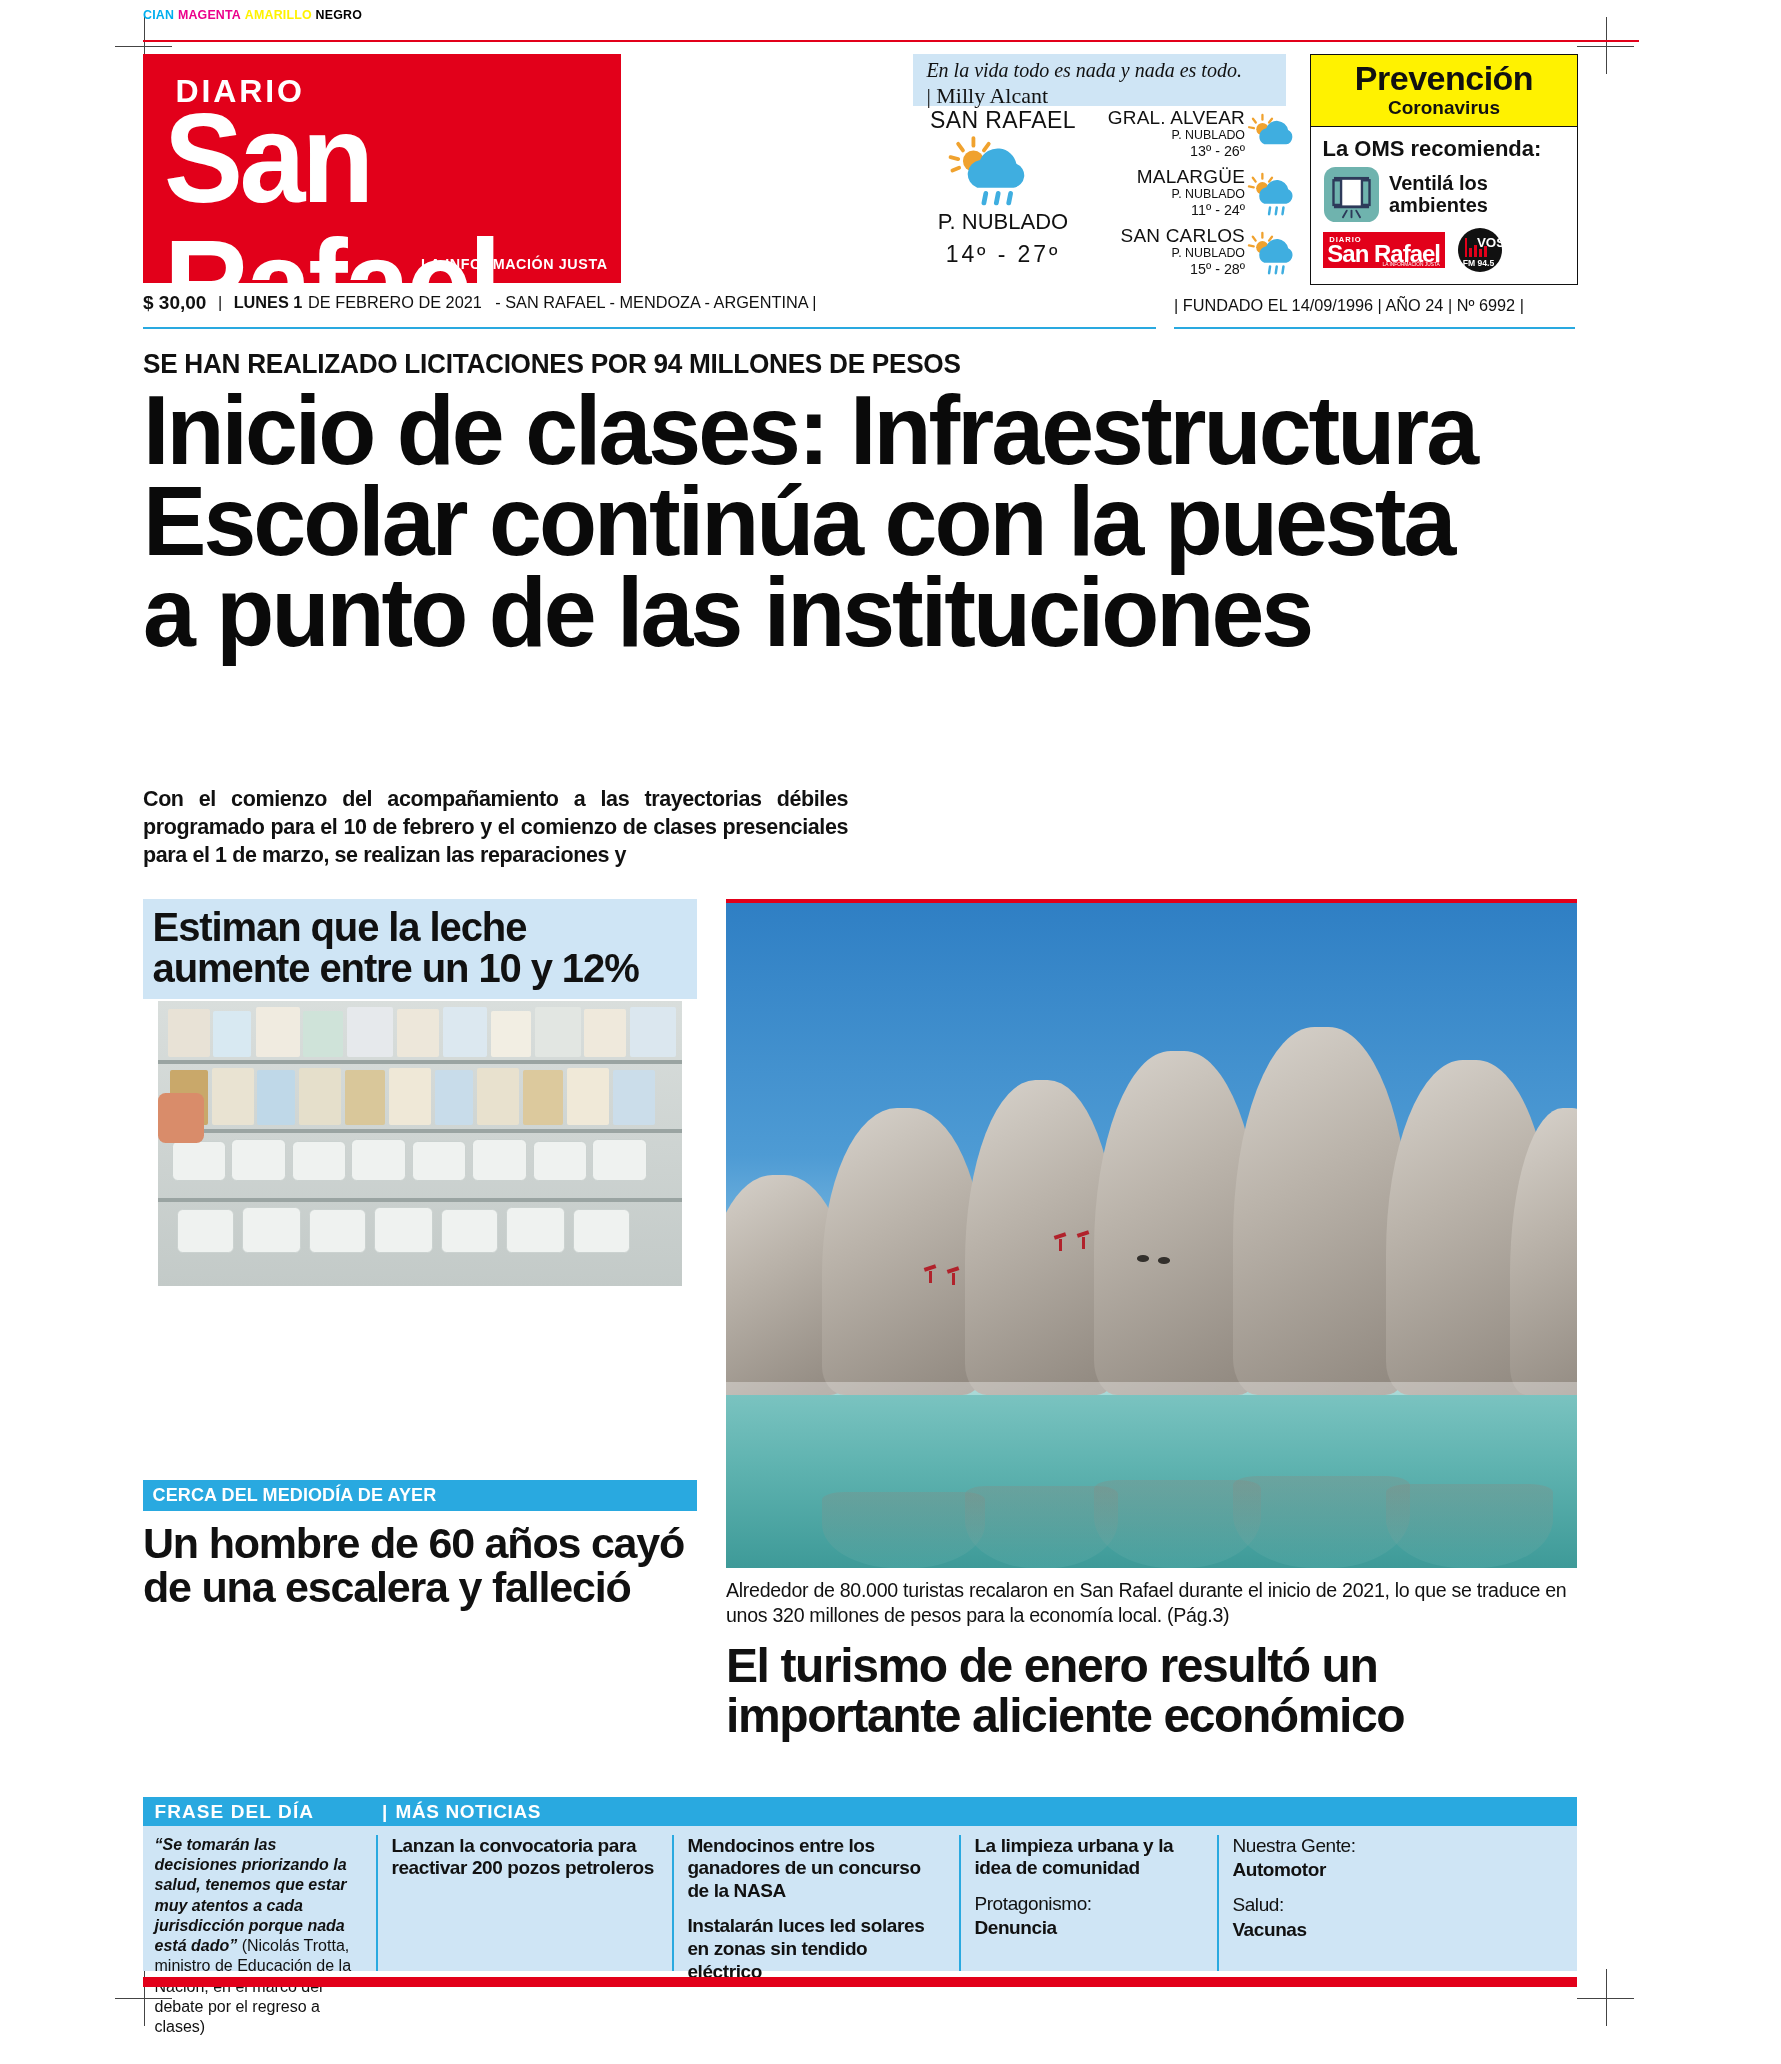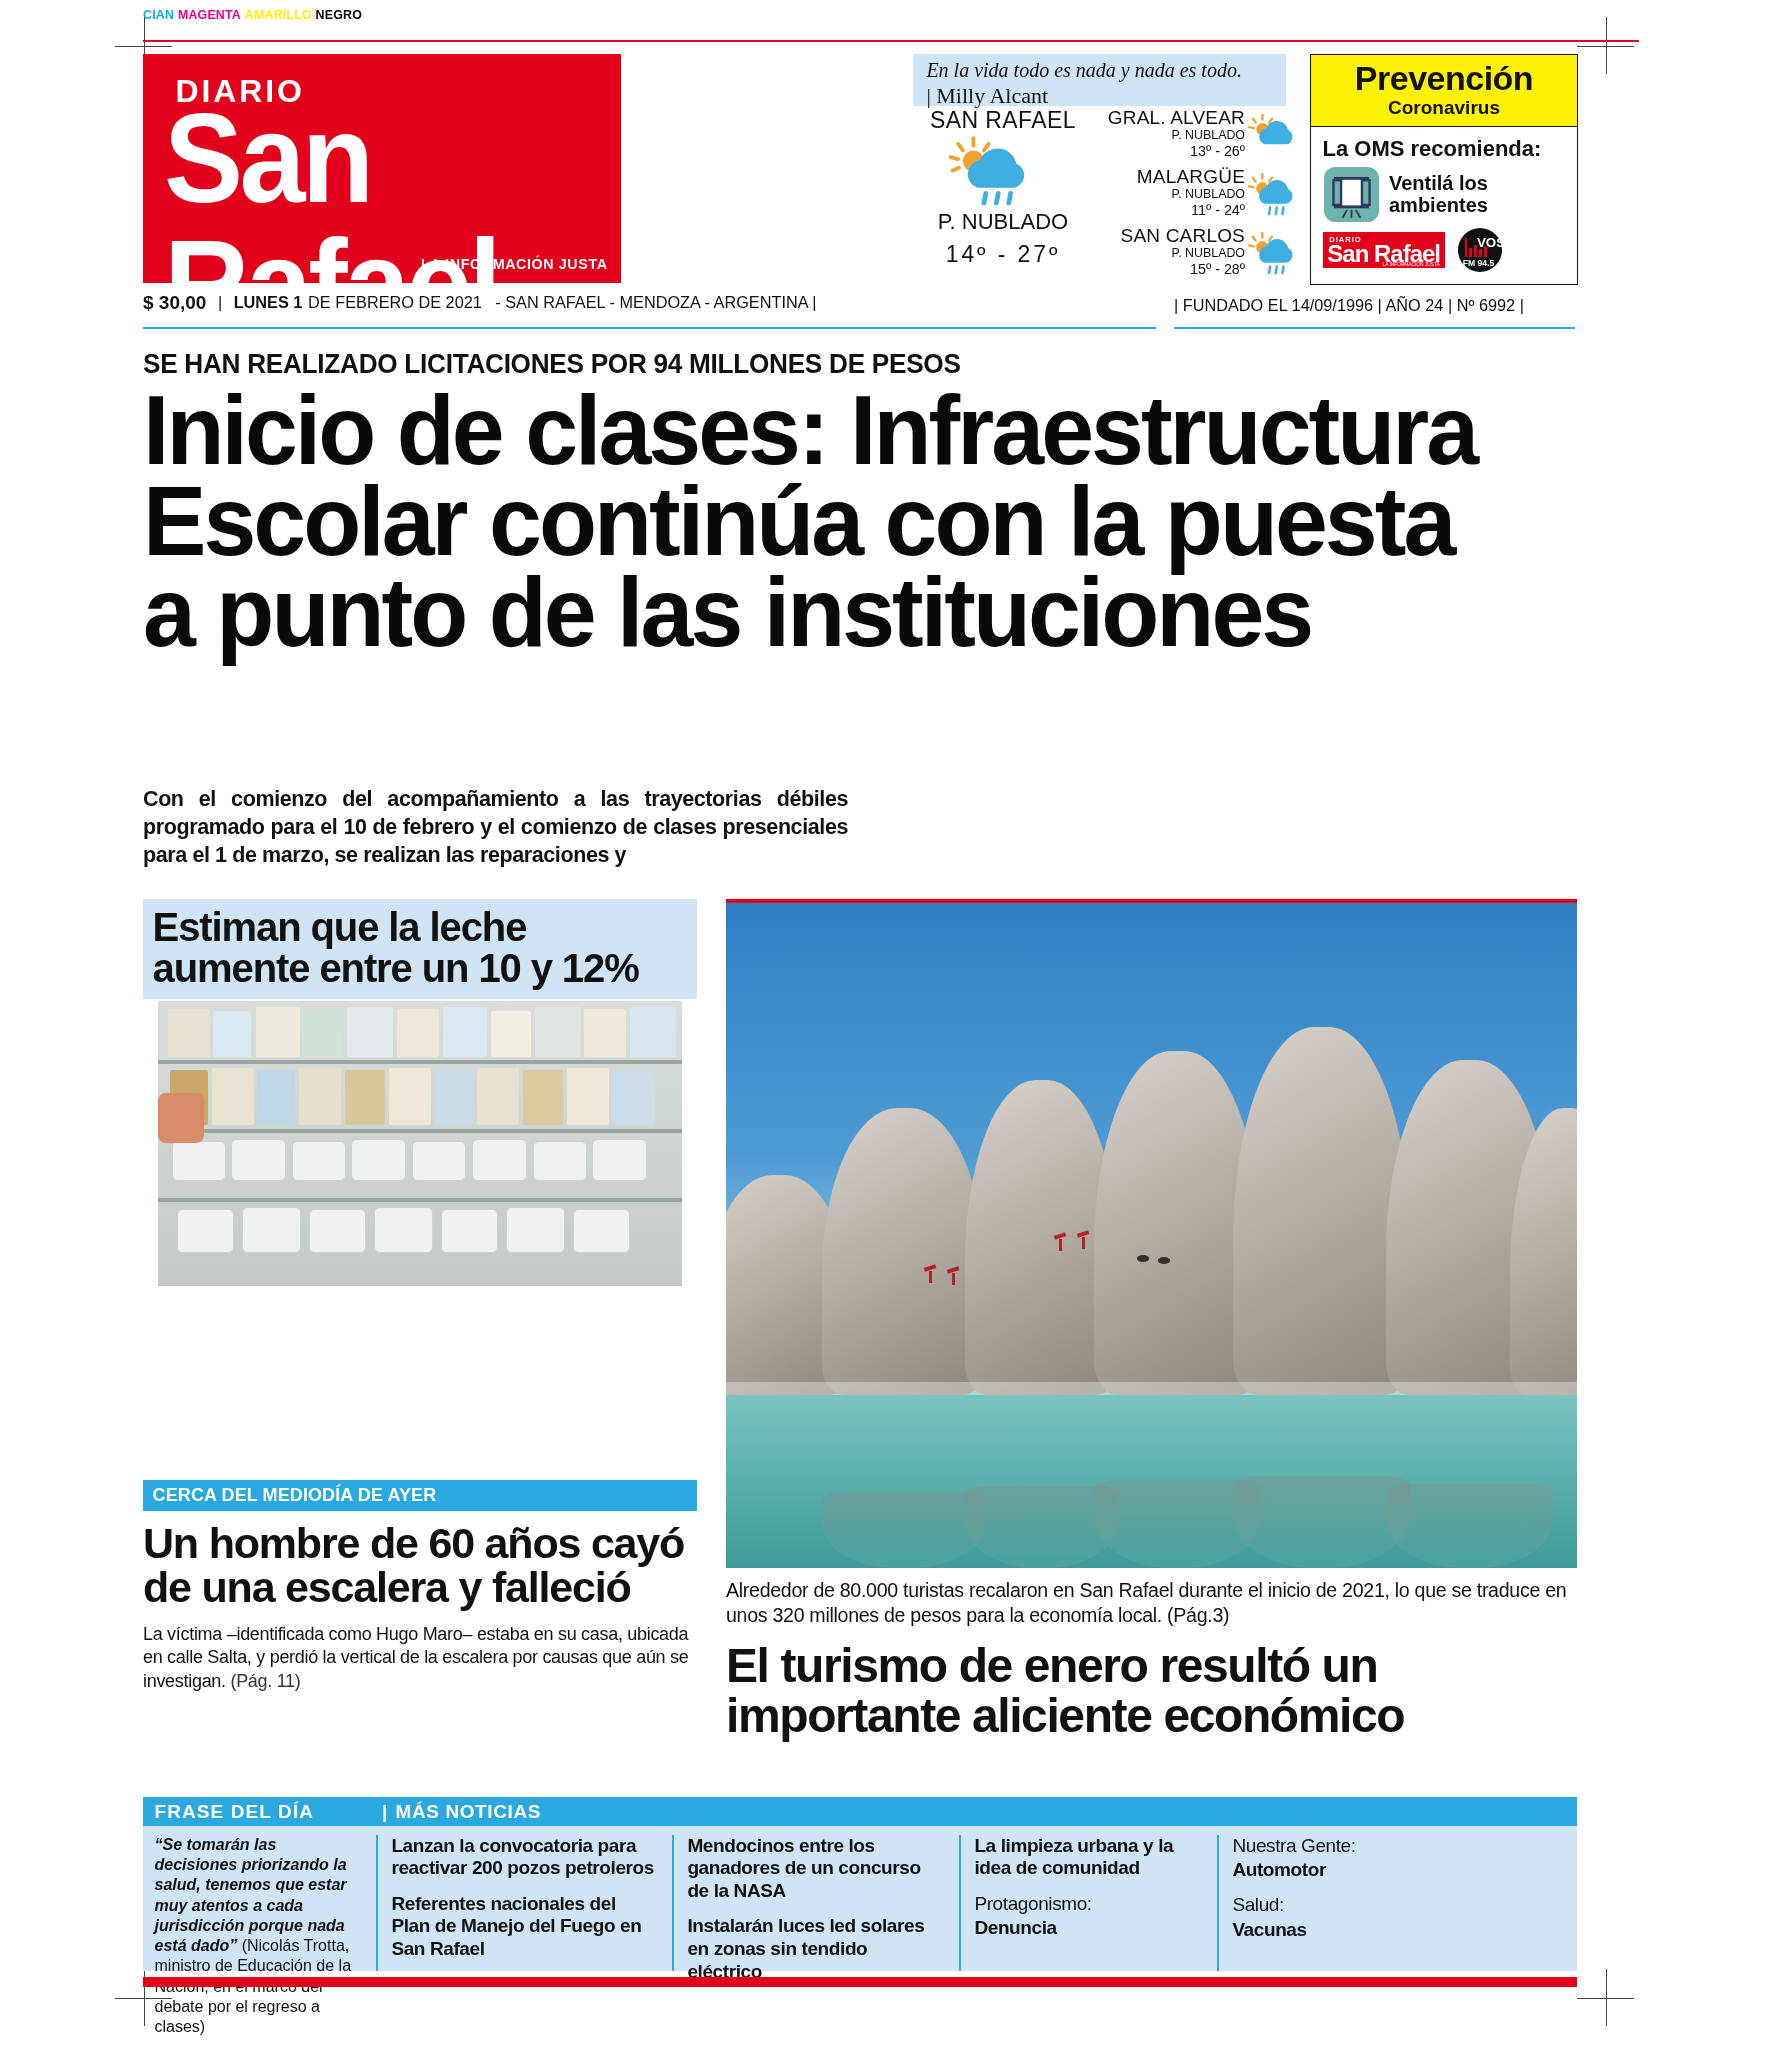--- a/index.html
+++ b/index.html
@@ -437,24 +437,20 @@
       <div class="bag" style="left:283px;top:208px;width:57px;height:44px;"></div>
       <div class="bag" style="left:348px;top:206px;width:59px;height:46px;"></div>
       <div class="bag" style="left:415px;top:208px;width:57px;height:44px;"></div>
       <div style="position:absolute;left:0;top:92px;width:46px;height:50px;background:#D98C6A;border-radius:7.6px;"></div>
     </div>
   </div>
 
   <div class="lcol2">
     <div class="kbar">CERCA DEL MEDIODÍA DE AYER</div>
     <div class="lhead2">Un hombre de 60 años cayó de una escalera y falleció</div>
-    <div class="lbody">
-      <span>La víctima –identificada como Hugo Maro– estaba en su casa, ubicada en calle Salta, y perdió la vertical de la escalera por causas que aún se investigan.</span>
-      <span style="color:#333;">(Pág. 11)</span>
-    </div>
   </div>
 
   <div class="rcol">
     <div class="photo-lake">
       <div class="sky"></div>
       <div class="water"></div>
       <div class="rock" style="left:-19px;width:143px;height:220px;"></div>
       <div class="rock" style="left:96px;width:163px;height:287px;"></div>
       <div class="rock" style="left:239px;width:153px;height:315px;"></div>
       <div class="rock" style="left:368px;width:167px;height:344px;"></div>
@@ -485,21 +481,20 @@
     <div class="bb-head">
       <div class="bb-h1">FRASE DEL DÍA</div>
       <div class="bb-h2"><span class="bar">|</span><span>MÁS NOTICIAS</span></div>
     </div>
     <div class="bb-body">
       <div class="bb-quote">
         <b>“Se tomarán las decisiones priorizando la salud, tenemos que estar muy atentos a cada jurisdicción porque nada está dado”</b><span class="attr"> (Nicolás Trotta, ministro de Educación de la Nación, en el marco del debate por el regreso a clases)</span>
       </div>
       <div class="bb-col bb-c1">
         <div class="bb-item">Lanzan la convocatoria para reactivar 200 pozos petroleros</div>
-        <div class="bb-item">Referentes nacionales del Plan de Manejo del Fuego en San Rafael</div>
       </div>
       <div class="bb-col bb-c2">
         <div class="bb-item">Mendocinos entre los ganadores de un concurso de la NASA</div>
         <div class="bb-item">Instalarán luces led solares en zonas sin tendido eléctrico</div>
       </div>
       <div class="bb-col bb-c3">
         <div class="bb-item">La limpieza urbana y la idea de comunidad</div>
         <div class="bb-item small">Protagonismo:</div>
         <div class="bb-item">Denuncia</div>
       </div>

